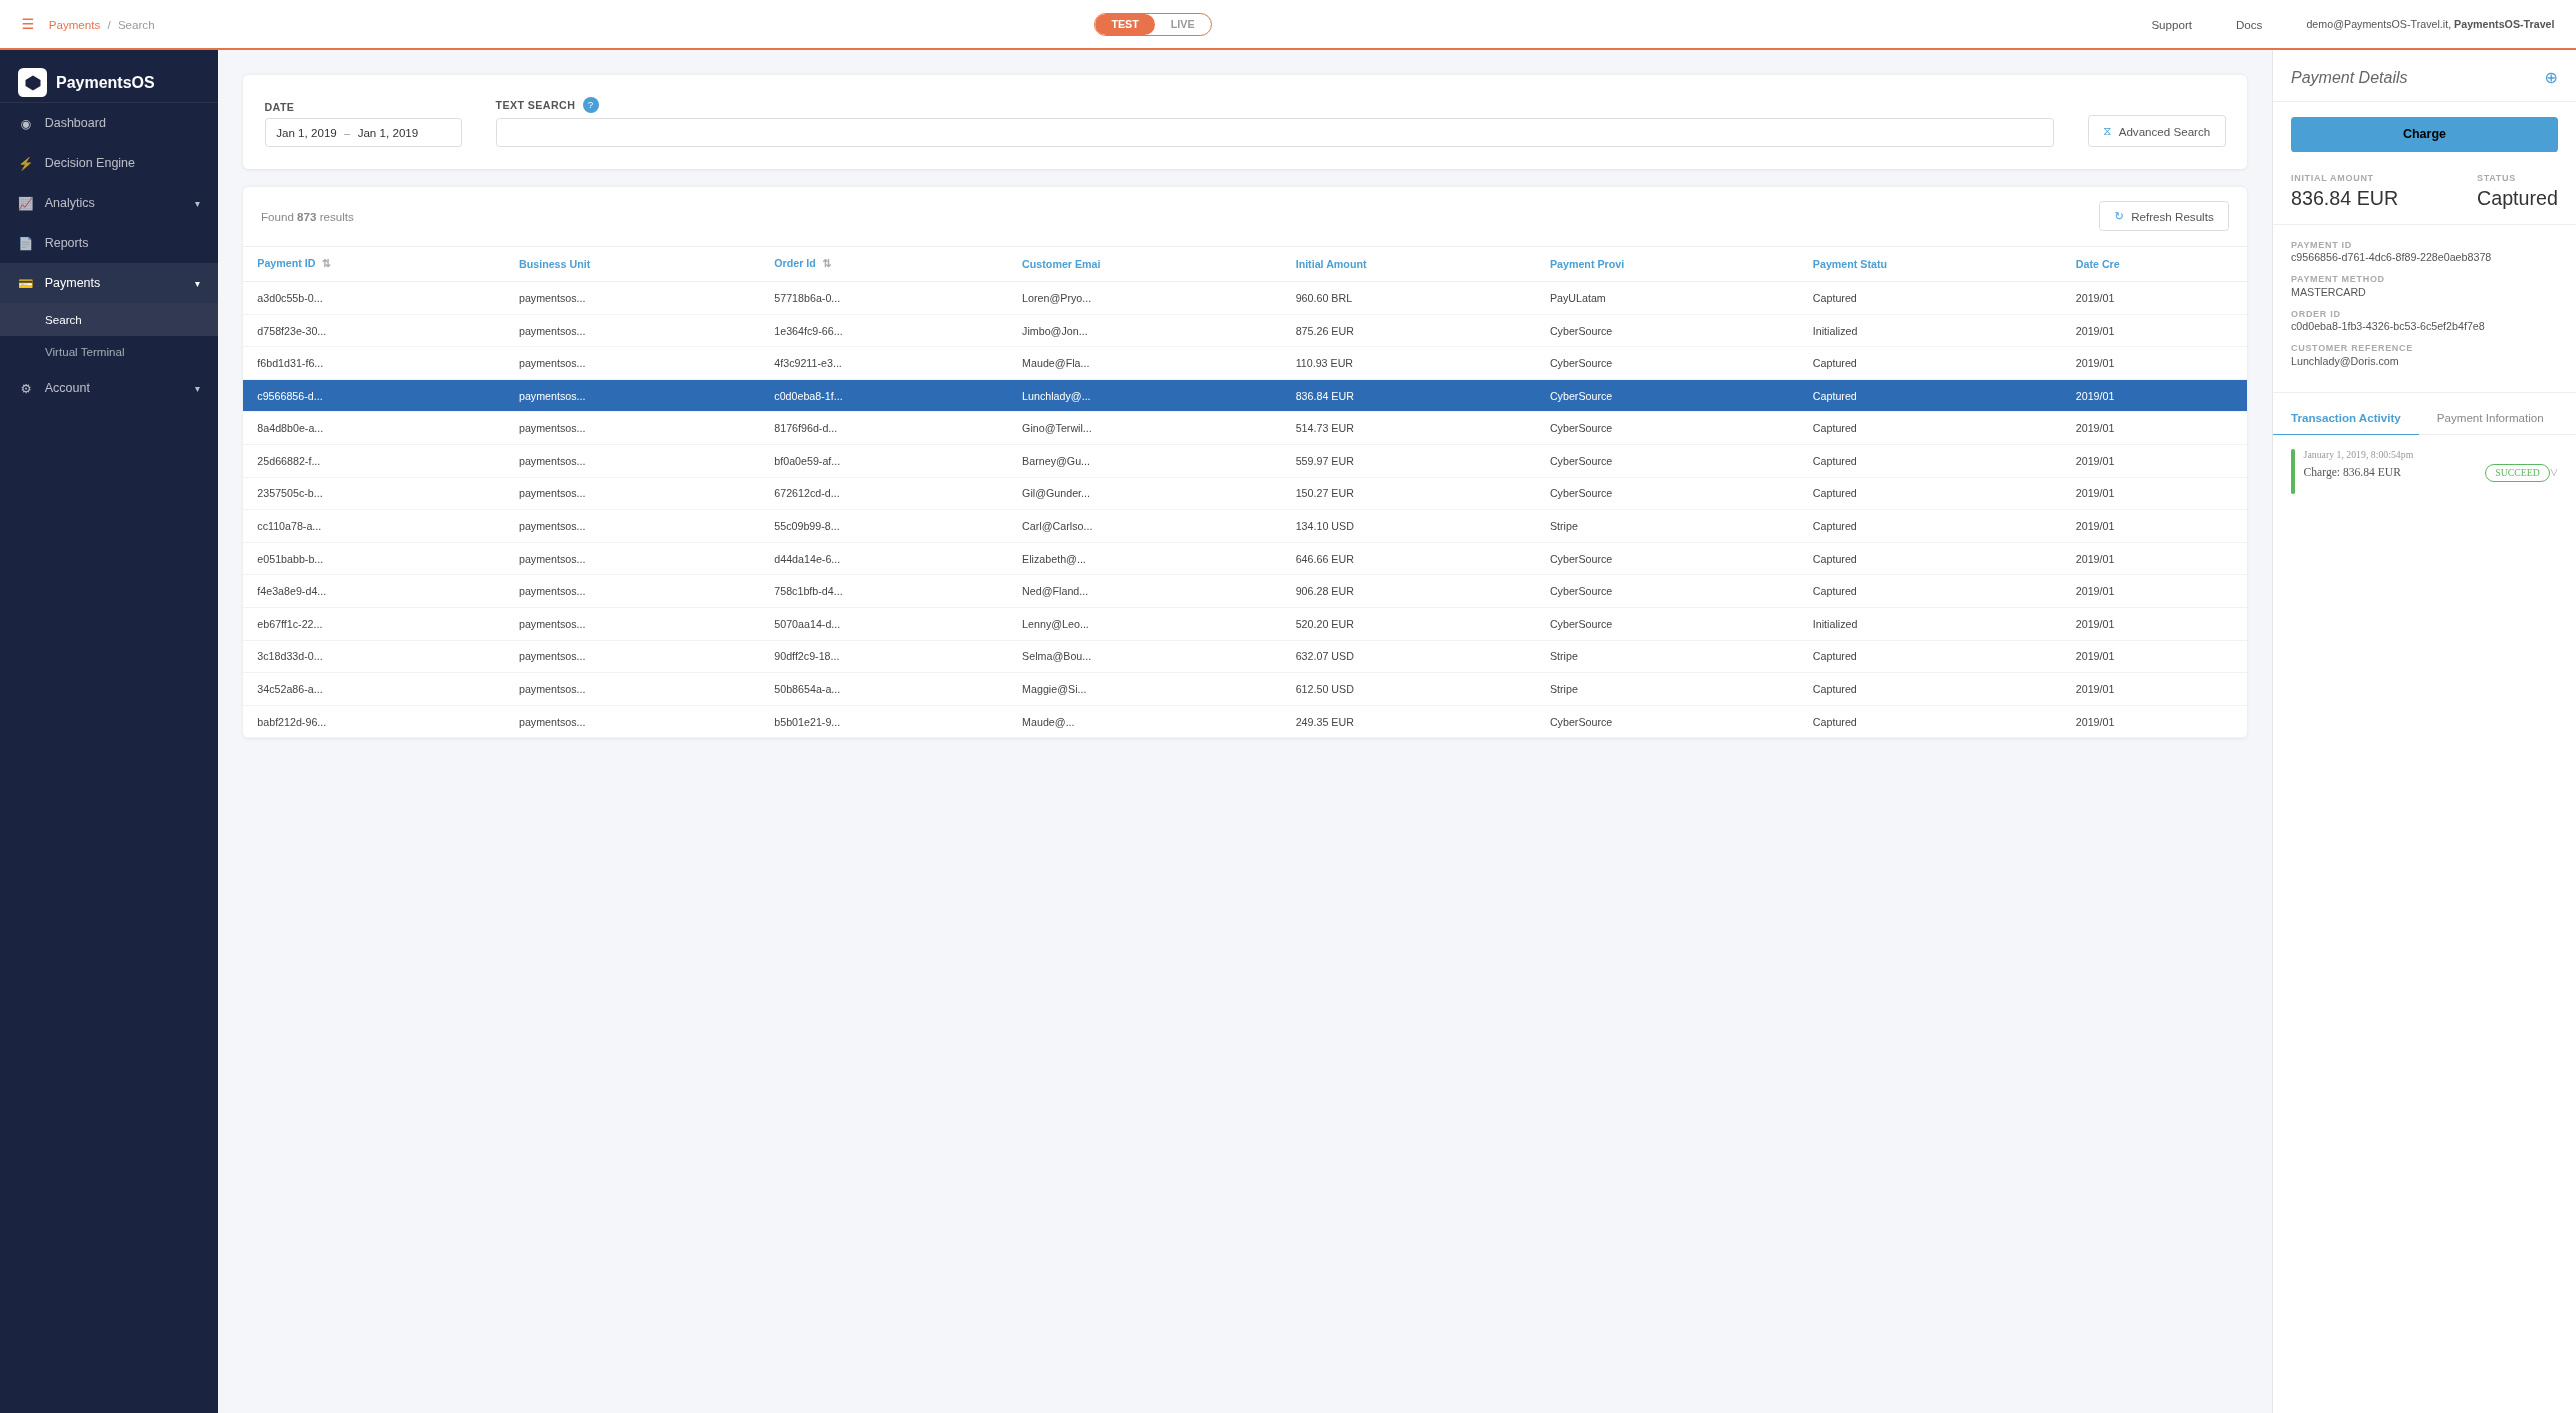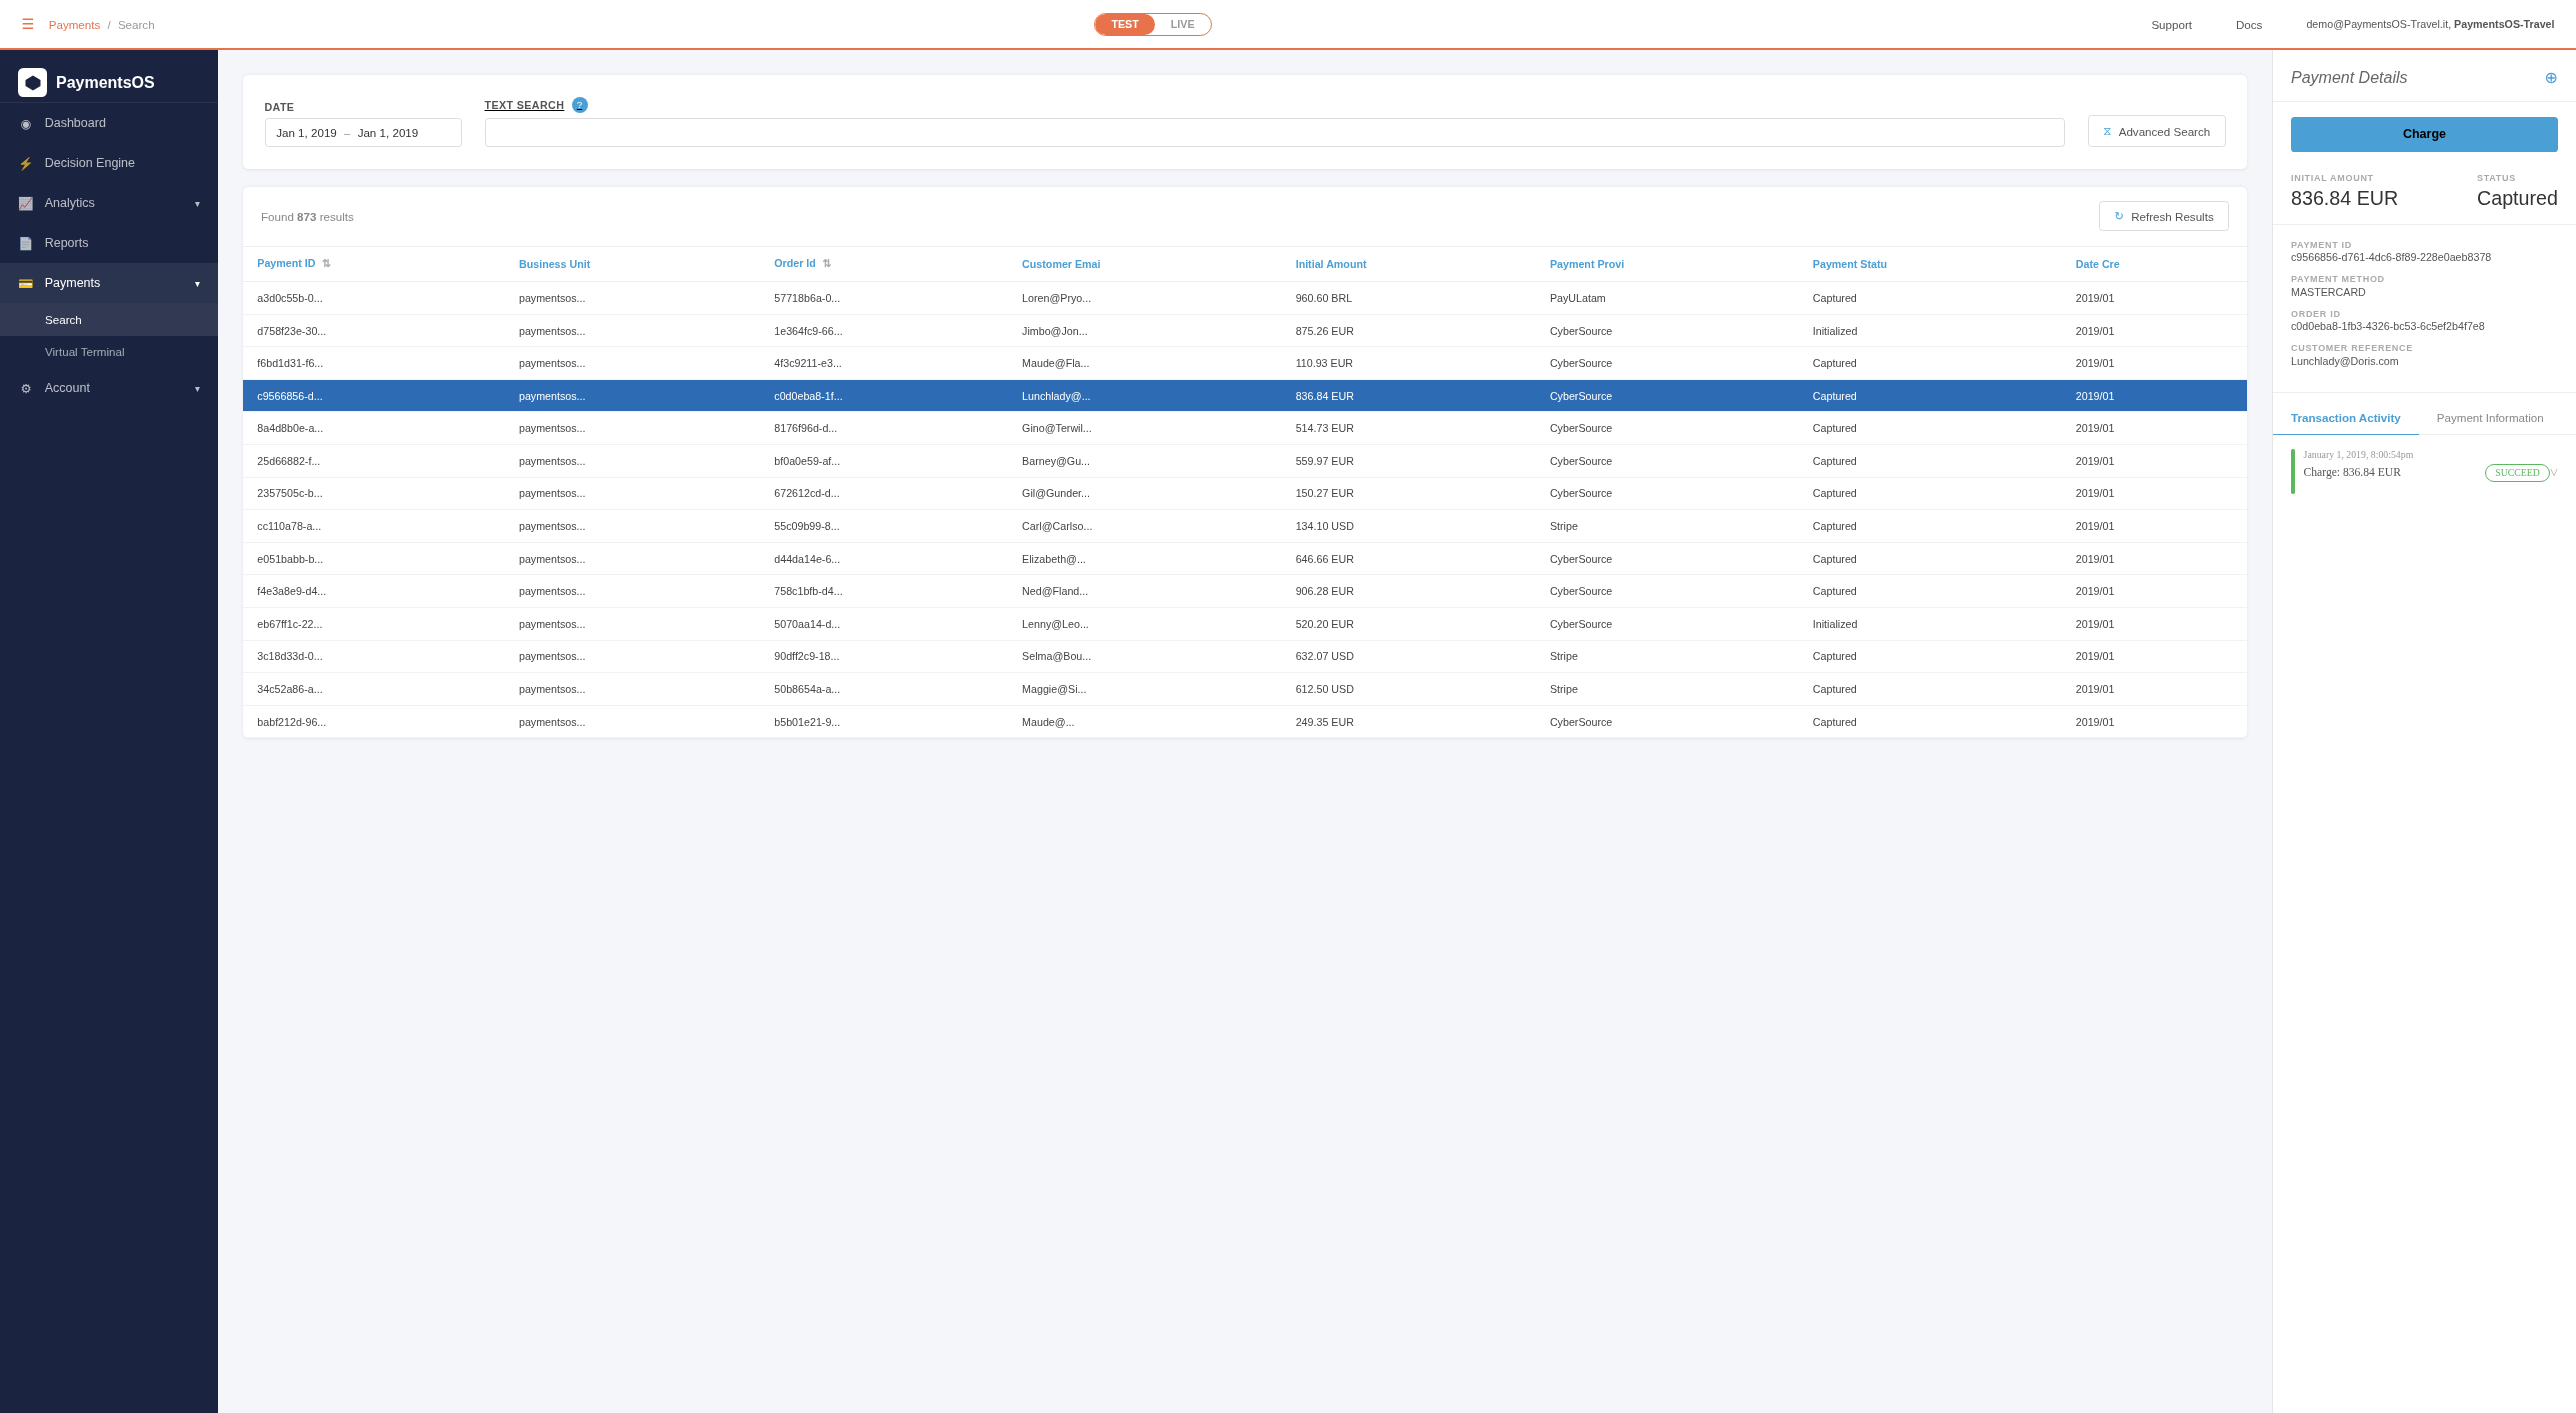--- a/index.html
+++ b/index.html
@@ -91,37 +91,37 @@
     .search-page { flex: 1; overflow-y: auto; padding: 25px; background: #f5f6fa; }
 
     
     .search-filters {
       background: #fff;
       border-radius: 5.4px;
       padding: 21.5px;
       margin-bottom: 18px;
       box-shadow: 0 0.9px 3.6px rgba(0,0,0,0.08);
     }
-    .filters-row { display: flex; align-items: flex-end; gap: 23px; }
+    .filters-row { display: flex; align-items: flex-end; gap: 34px; }
     .filter-group { display: flex; flex-direction: column; gap: 5.4px; }
     .filter-label { font-size: 10.7px; font-weight: 600; color: #555; text-transform: uppercase; letter-spacing: 0.4px; }
     .date-range-input {
       display: flex;
       align-items: center;
       gap: 7.2px;
       border: 0.9px solid #ddd;
       border-radius: 3.6px;
       padding: 7.2px 10.7px;
       font-size: 11.6px;
       color: #333;
       background: #fff;
       min-width: 197px;
     }
     .date-sep { color: #999; }
-    .text-search-group { flex: 1; display: flex; flex-direction: column; gap: 5.4px; text-decoration: underline; }
+    .text-search-group { flex: 1; display: flex; flex-direction: column; gap: 5.4px; }
     .text-search-label-row { display: flex; align-items: center; gap: 7.2px; }
     .text-search-input {
       border: 0.9px solid #ddd;
       border-radius: 3.6px;
       padding: 7.2px 10.7px;
       font-size: 11.6px;
       color: #333;
       width: 100%;
       outline: none;
     }

